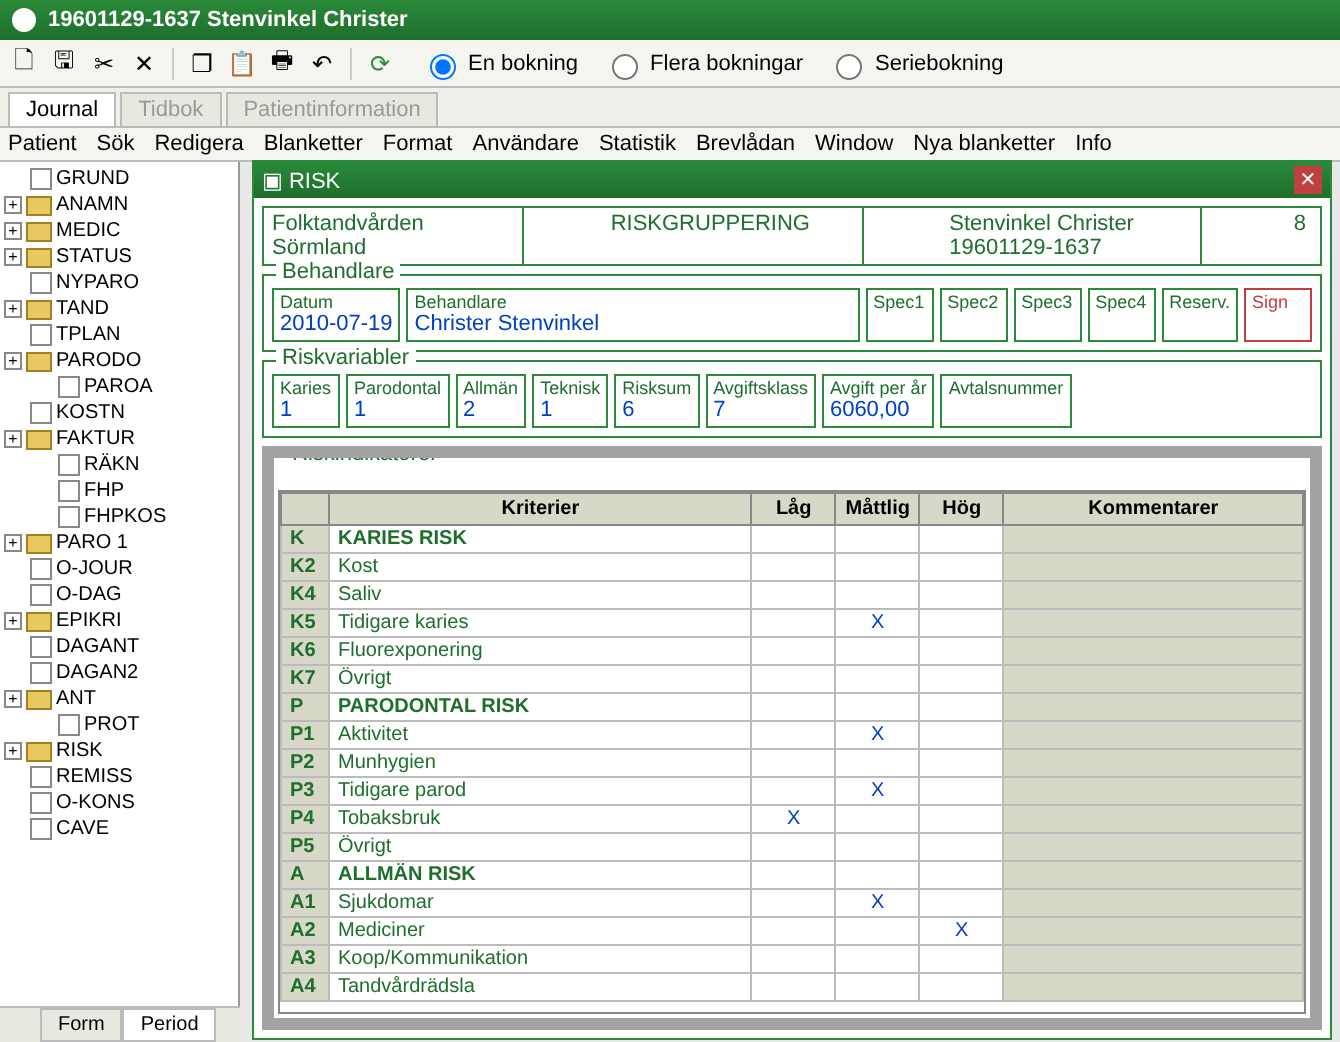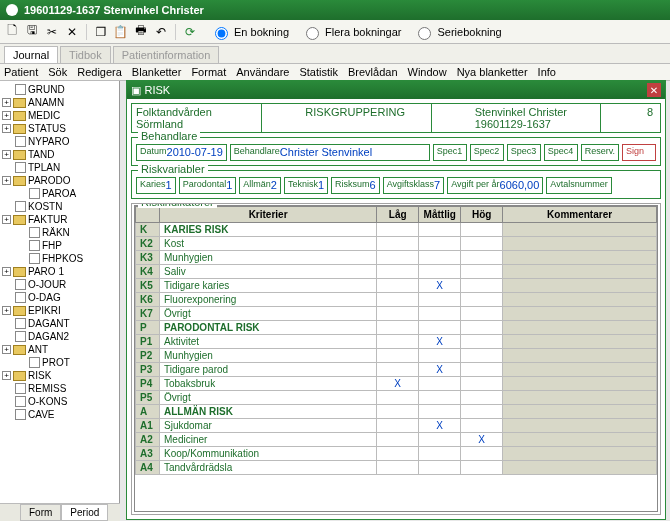--- a/index.html
+++ b/index.html
@@ -141,28 +141,28 @@
     background:#fff;
     padding:0 3px;
     color:#1e6e2c;
   }
   .field-row { display:flex; gap:3px;}
   .field {
     border:1px solid #2a8a3a;
     padding:1px 3px;
     min-width:34px;
     display:flex;
-    flex-direction:row;
+    flex-direction:column;
   }
   .field .lab { color:#1e6e2c; font-size:9px;}
   .field .val { color:#0040c0; font-size:11px; min-height:13px;}
   .field.sign { border-color:#c04040;}
   .field.sign .lab { color:#c04040;}
 
-  .indic-wrap { flex:1; border:1px solid #a3a3a3; padding:1px 2px 2px; position:relative; overflow:hidden;}
+  .indic-wrap { flex:1; border:6px solid #a3a3a3; padding:16px 2px 2px; position:relative; overflow:hidden;}
   .indic-wrap .legend {
     position:absolute; top:-8px; left:6px; background:#fff; padding:0 3px; color:#1e6e2c;
   }
   .indic-scroll { overflow-y:auto; height:100%; border:1px solid #888;}
   table.ind { border-collapse:collapse; width:100%; font-size:10px;}
   table.ind th {
     background:#d8d8c8;
     border:1px solid #888;
     padding:2px 4px;
     font-weight:bold;
@@ -494,28 +494,20 @@
               </tr>
               <tr>
                 <td class="code-col">K2</td>
                 <td class="crit-col">Kost</td>
                 <td class="lmh"></td>
                 <td class="lmh"></td>
                 <td class="lmh"></td>
                 <td class="komm"></td>
               </tr>
               <tr>
-                <td class="code-col">K3</td>
-                <td class="crit-col">Munhygien</td>
-                <td class="lmh"></td>
-                <td class="lmh"></td>
-                <td class="lmh"></td>
-                <td class="komm"></td>
-              </tr>
-              <tr>
                 <td class="code-col">K4</td>
                 <td class="crit-col">Saliv</td>
                 <td class="lmh"></td>
                 <td class="lmh"></td>
                 <td class="lmh"></td>
                 <td class="komm"></td>
               </tr>
               <tr>
                 <td class="code-col">K5</td>
                 <td class="crit-col">Tidigare karies</td>

